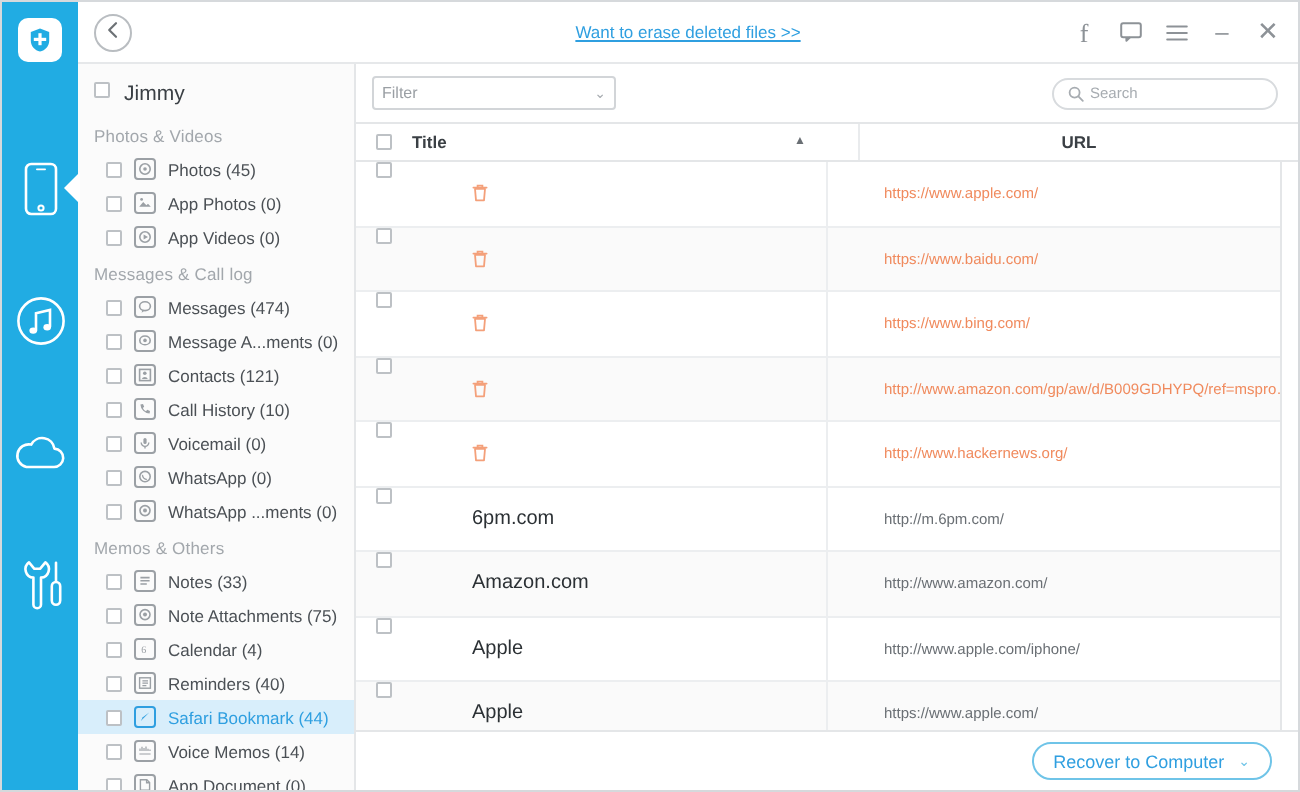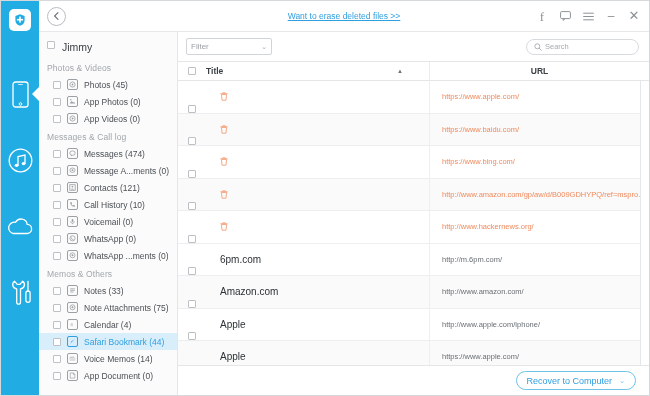--- a/index.html
+++ b/index.html
@@ -140,21 +140,21 @@
   
   .content { flex: 1; display: flex; flex-direction: column; min-width: 0; background: #fff; }
 
   .filterbar {
     height: 29px; flex: 0 0 29px;
     display: flex; align-items: center;
     padding: 0 10px 0 8px;
     background: #fff;
   }
   .filter-select {
-    width: 86px; height: 17px;
+    width: 122px; height: 17px;
     border: 1px solid #d2d5d8; border-radius: 2px;
     background: #fff;
     display: flex; align-items: center;
     padding: 0 4px;
     font-size: 8px; color: #9a9fa4;
     cursor: pointer;
     position: relative;
   }
   .filter-select .chev { margin-left: auto; color: #a7acb1; font-size: 7px; }
   .search-box {
@@ -178,23 +178,24 @@
   }
   .col-check { width: 28px; flex: 0 0 28px; display: flex; align-items: center; justify-content: center; }
   .col-title { flex: 1 1 0; min-width: 0; position: relative; display: flex; align-items: center; border-right: 1px solid #e9ebed; height: 100%; }
   .col-url { width: 219px; flex: 0 0 219px; display: flex; align-items: center; justify-content: center; height: 100%; }
   .thead .htext { font-size: 8.5px; color: #3b4045; font-weight: bold; }
   .sort-caret { position: absolute; right: 26px; color: #6a6f74; font-size: 6px; line-height: 6px; }
 
   .rows { flex: 1; min-height: 0; overflow: hidden; position: relative; }
   .row {
     height: 32.5px;
-    display: flex; align-items: flex-end;
+    display: flex; align-items: flex-start;
     border-bottom: 1px solid #eceef0;
     background: #fff;
+    gap: 16px;
   }
   .row.alt { background: #fafafa; }
   .row .col-title { justify-content: flex-start; padding-left: 14px; border-right: 1px solid #eceef0; }
   .row .col-url { justify-content: flex-start; padding-left: 12px; }
   .cell-title { font-size: 10px; color: #2c3135; font-weight: normal; white-space: nowrap; overflow: hidden; }
   .cell-url { font-size: 7.5px; color: #6a6f74; white-space: nowrap; overflow: hidden; text-overflow: ellipsis; }
   .row.deleted .cell-url { color: #f08a5d; }
   .trash { color: #f4a07a; display: flex; align-items: center; cursor: pointer; }
 
   .vtrack {
@@ -437,20 +438,30 @@
         </div>
         <div class="side-item">
           <span class="cb"></span>
           <span class="sicon">
             <svg width="7" height="7" viewBox="0 0 7 7">
                 <text x="1.6" y="5.4" font-size="5" font-family="Liberation Serif, serif" fill="currentColor">6</text>
               </svg>
           </span>
           <span class="slabel">Calendar (4)</span>
         </div>
+        <div class="side-item">
+          <span class="cb"></span>
+          <span class="sicon">
+            <svg width="7" height="7" viewBox="0 0 7 7">
+                <rect x="0.8" y="0.9" width="5.4" height="5.2" fill="none" stroke="currentColor" stroke-width="0.7"></rect>
+                <path d="M2.2 2.4 H5 M2.2 3.6 H5 M2.2 4.8 H4.2" stroke="currentColor" stroke-width="0.6"></path>
+              </svg>
+          </span>
+          <span class="slabel">Reminders (40)</span>
+        </div>
         <div class="side-item selected">
           <span class="cb"></span>
           <span class="sicon">
             <svg width="7" height="7" viewBox="0 0 7 7">
                 <path d="M5.6 1.2 L1.4 5.5 L2.4 3.6 Z" fill="currentColor"></path>
               </svg>
           </span>
           <span class="slabel">Safari Bookmark (44)</span>
         </div>
         <div class="side-item">

